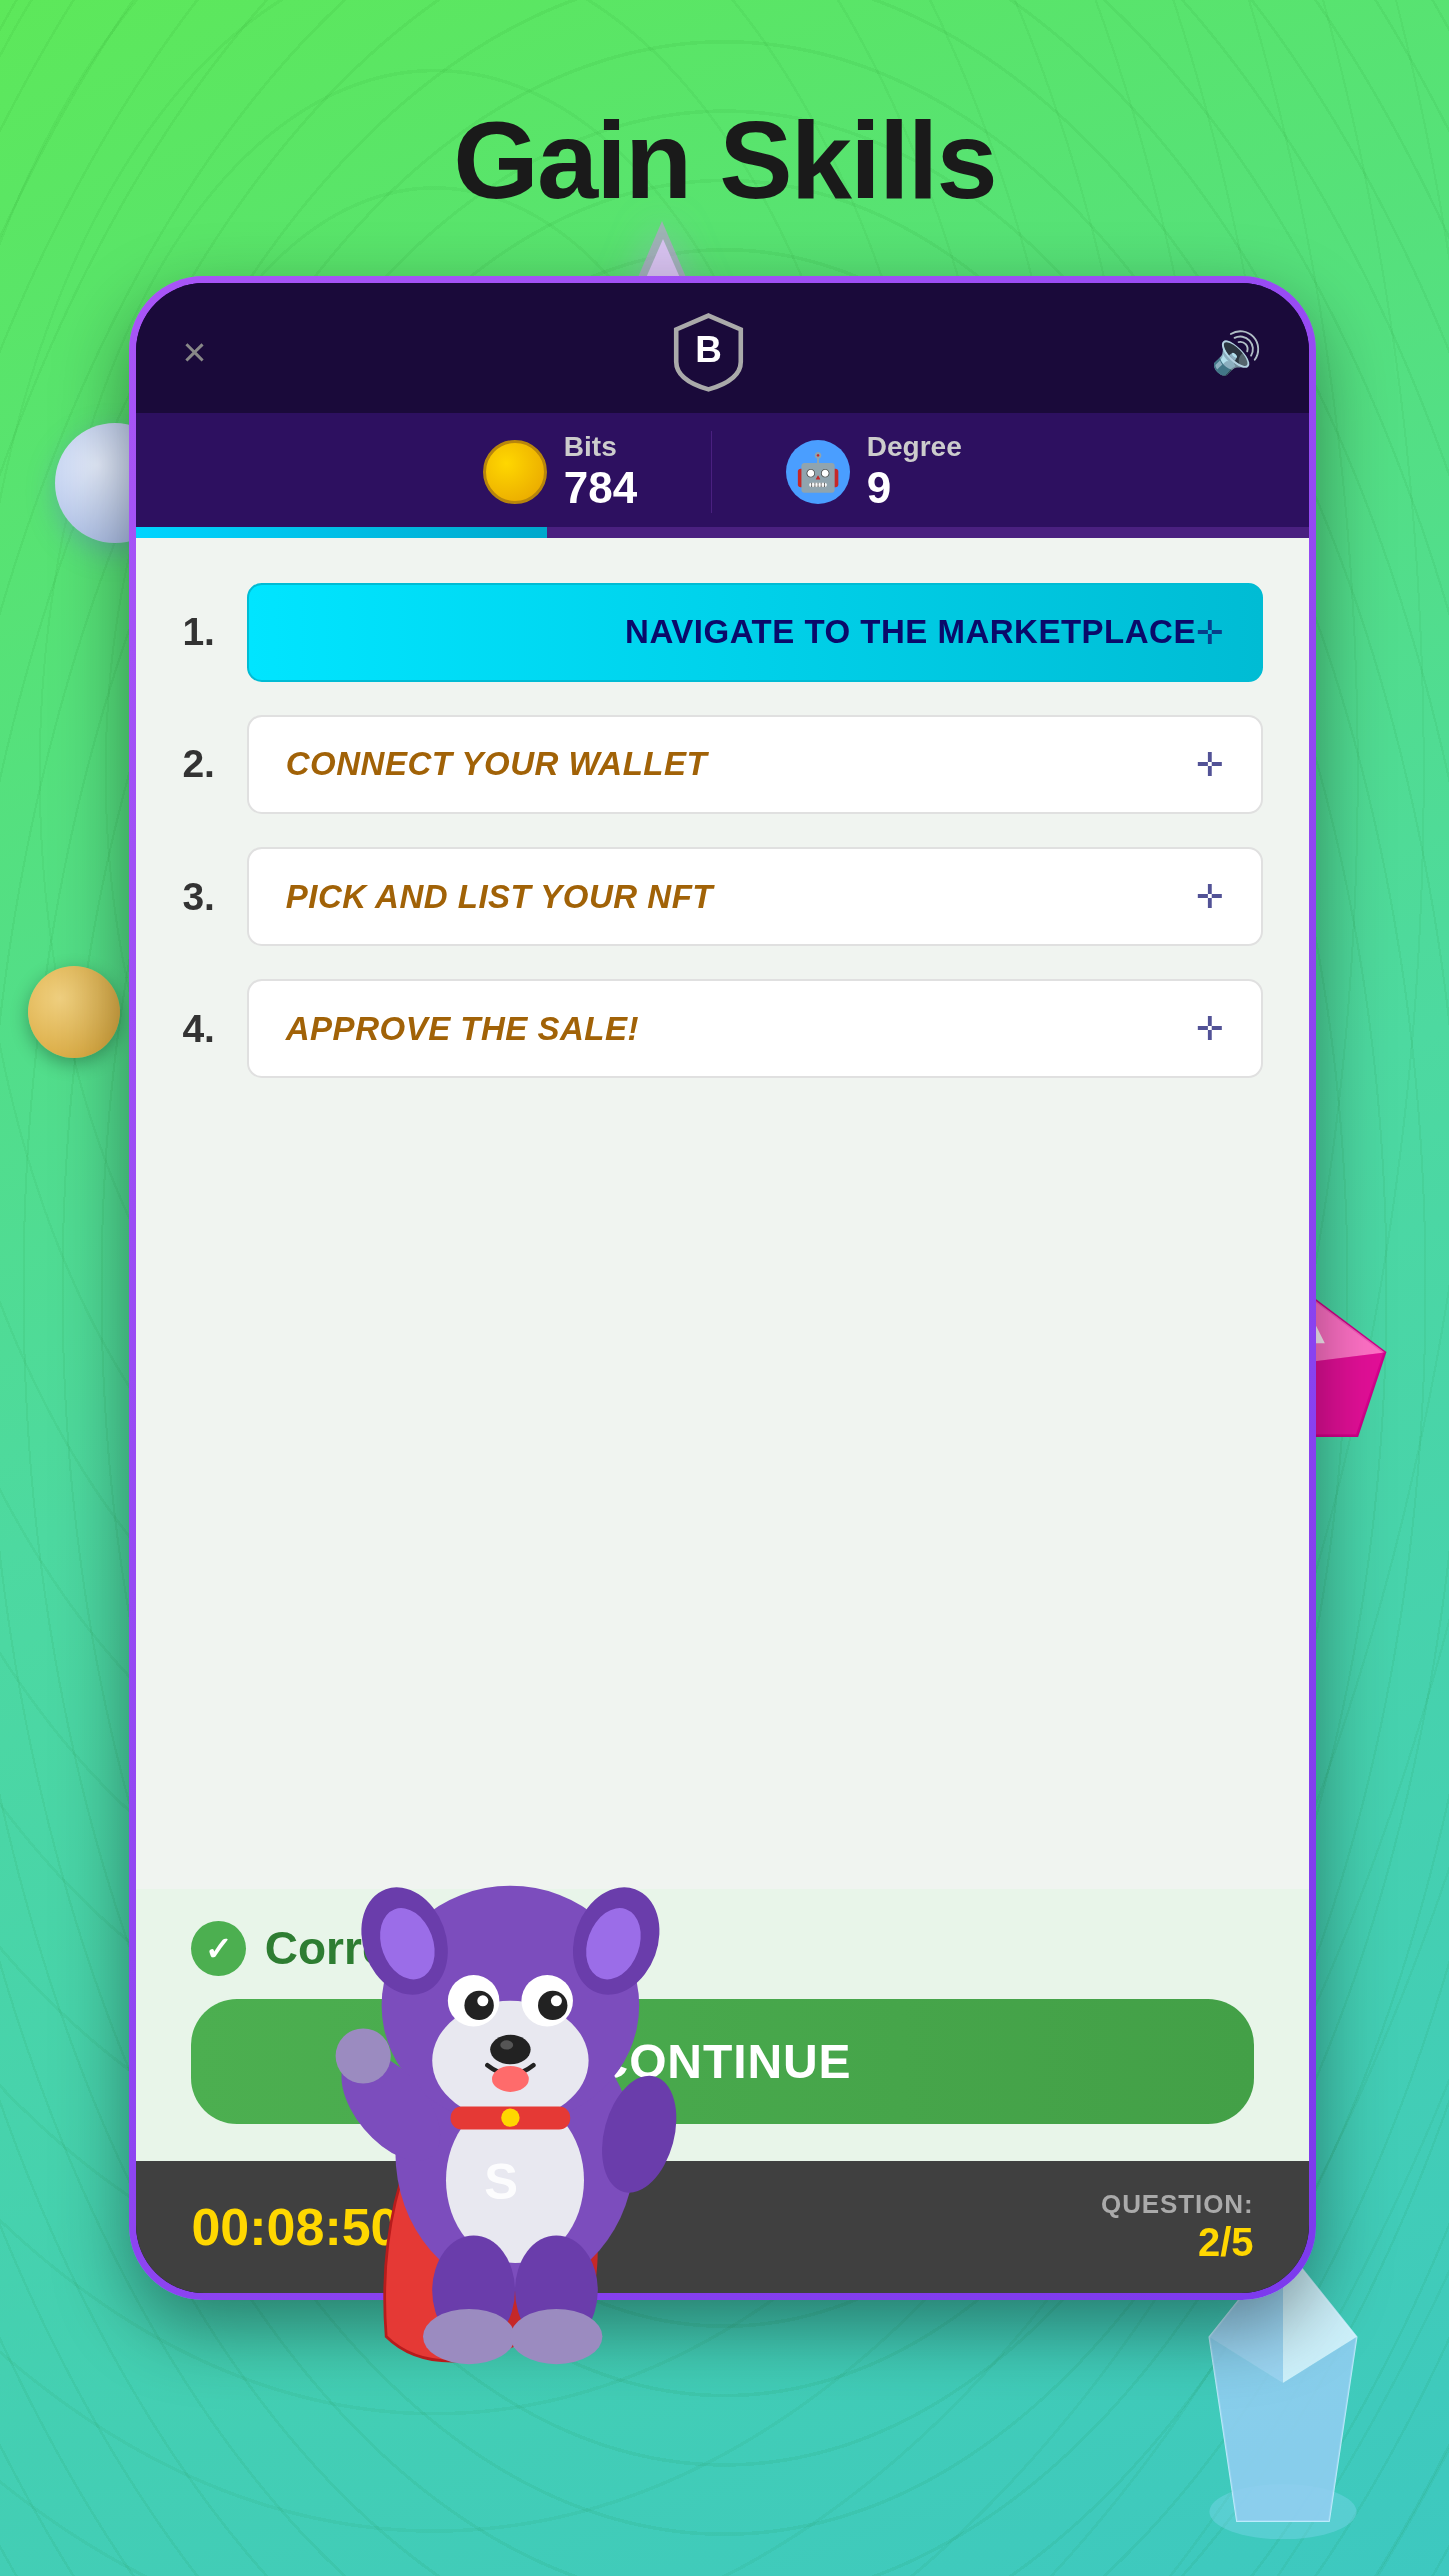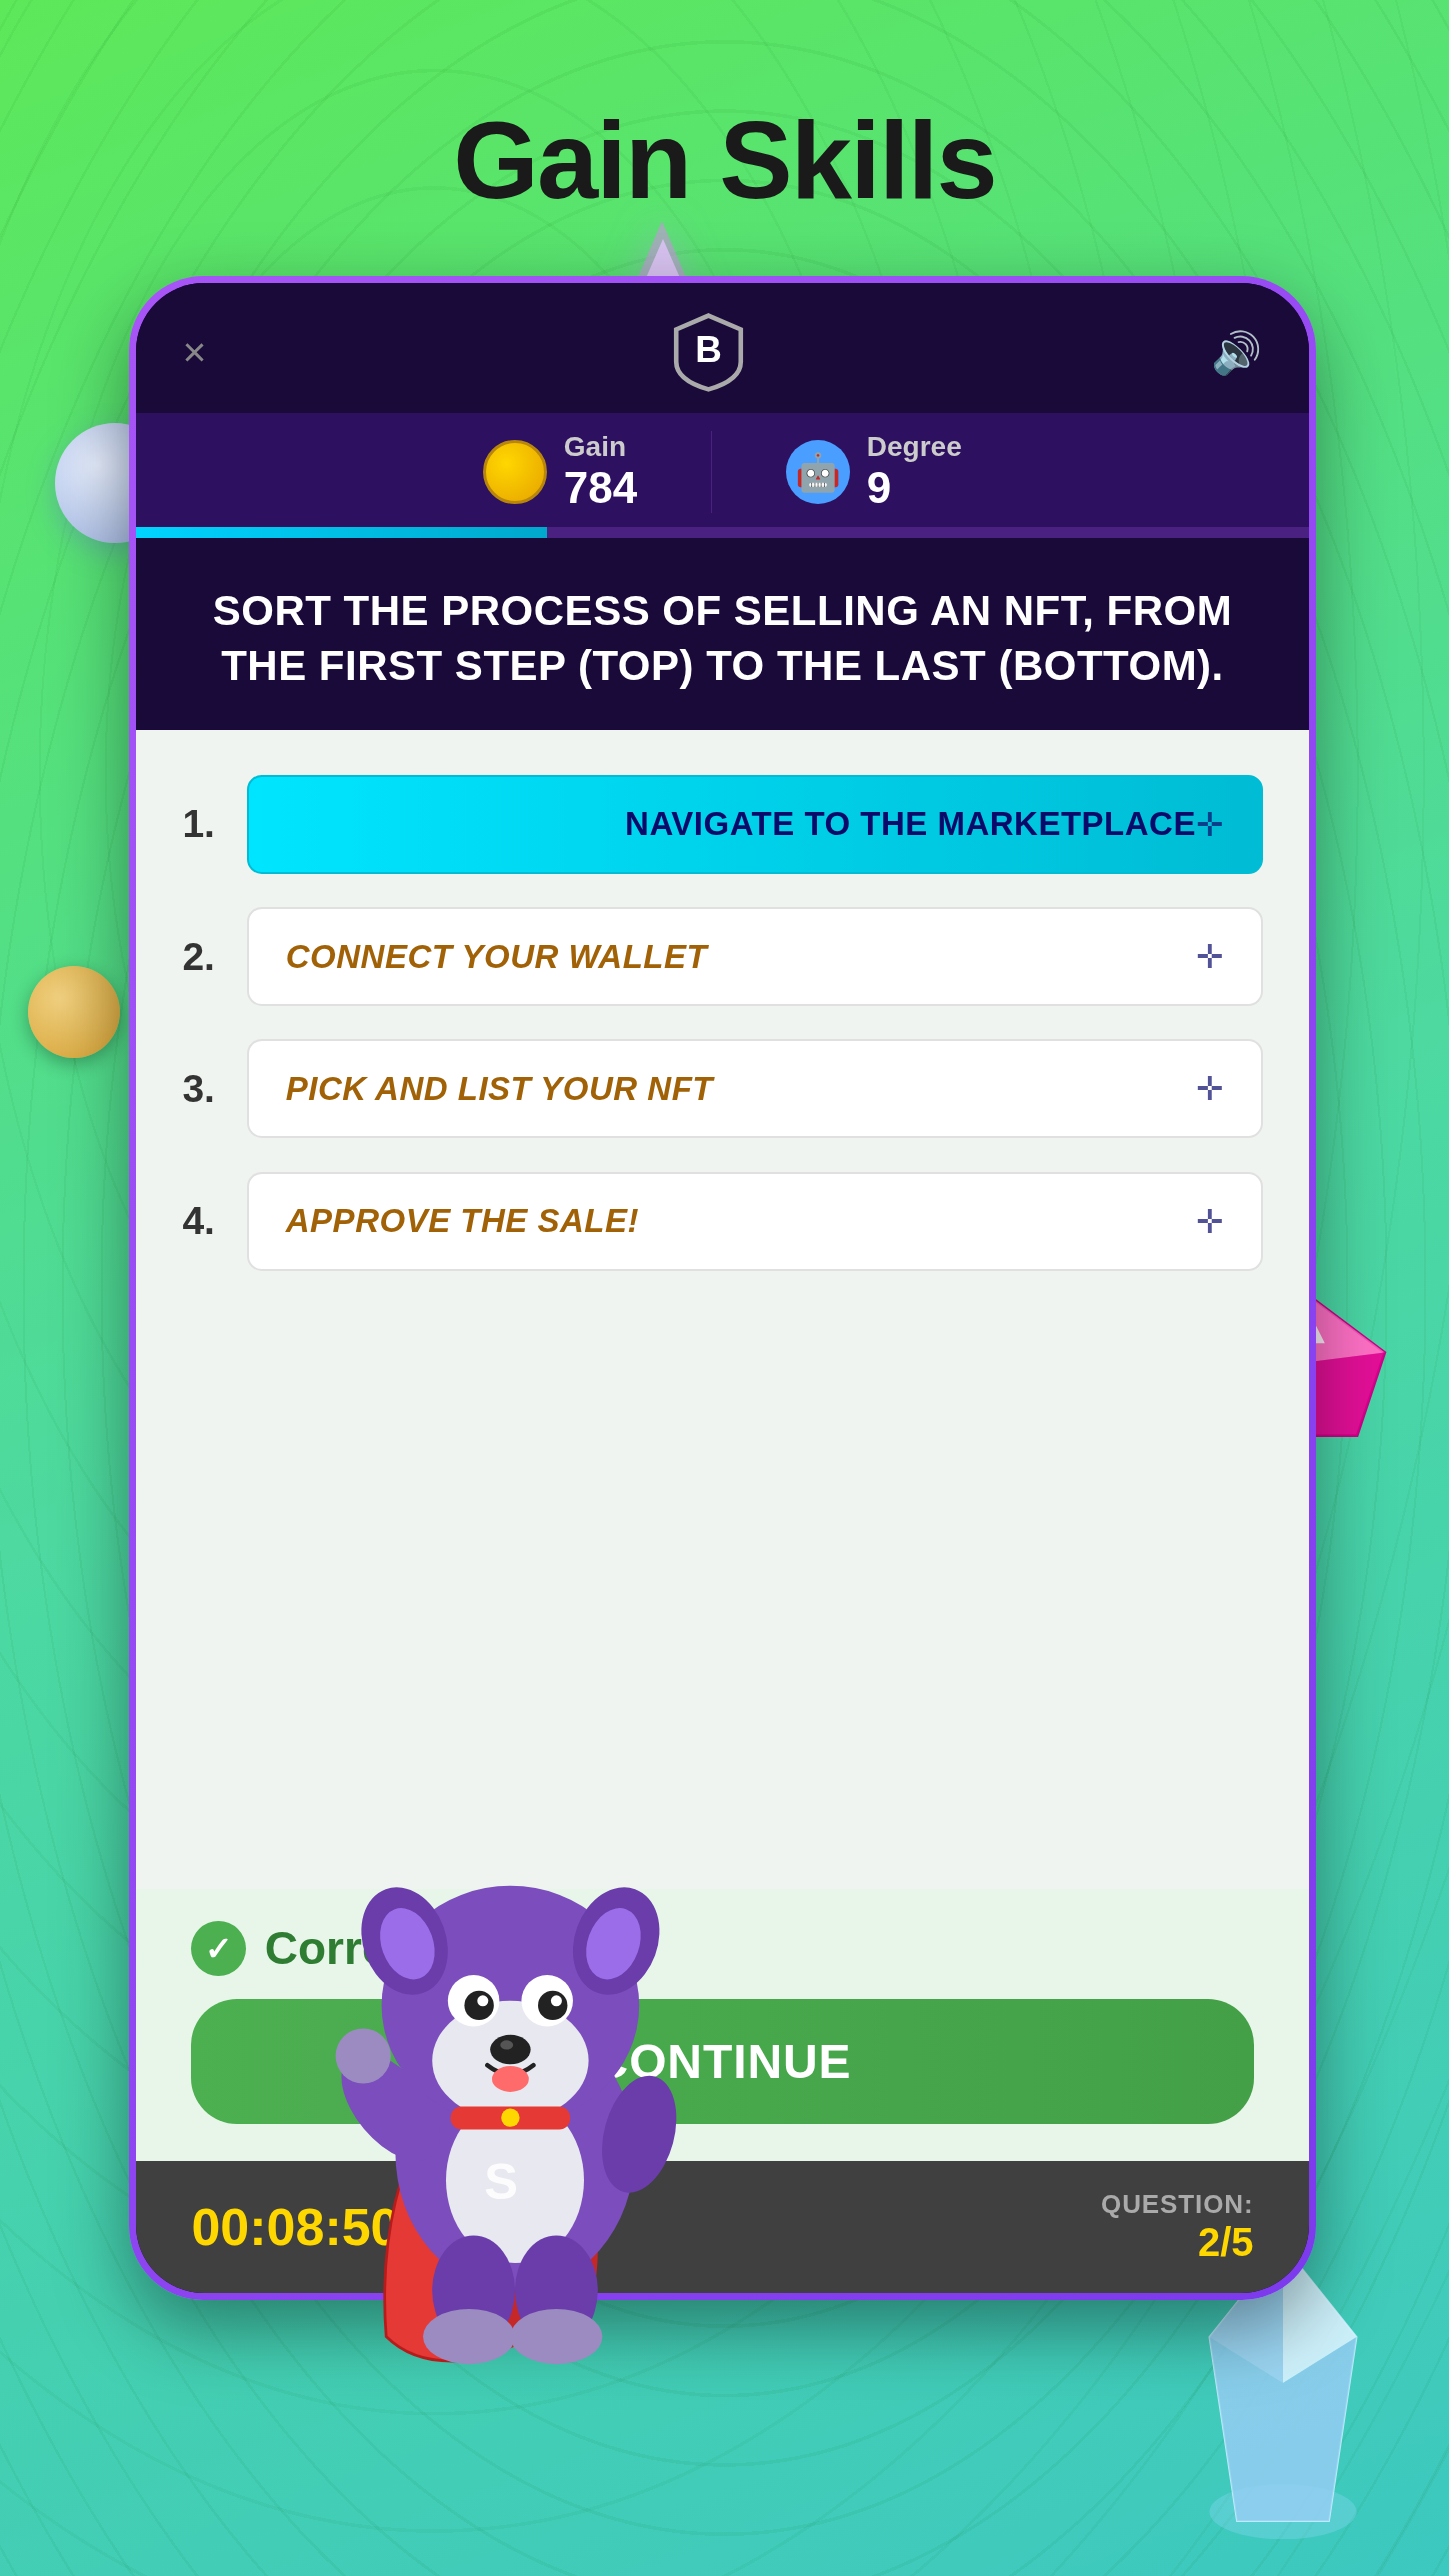--- a/index.html
+++ b/index.html
@@ -457,42 +457,39 @@
         <path d="M45 5 L80 20 L80 55 Q80 75 45 85 Q10 75 10 55 L10 20 Z" fill="none" stroke="#aaa" stroke-width="5"></path>
         <text x="45" y="55" text-anchor="middle" font-size="40" font-weight="900" fill="white">B</text>
       </svg>
       <span class="sound-icon">🔊</span>
     </div>
 
     <div class="stats-bar">
       <div class="stat-item">
         <div class="stat-coin"></div>
         <div class="stat-info">
-          <span class="stat-label">Gain</span>
+          <span class="stat-label">Bits</span>
           <span class="stat-value">784</span>
         </div>
       </div>
       <div class="stat-item">
         <div class="stat-avatar"></div>
         <div class="stat-info">
           <span class="stat-label">Degree</span>
           <span class="stat-value">9</span>
         </div>
       </div>
     </div>
 
     <div class="progress-bar-container">
       <div class="progress-track">
         <div class="progress-fill"></div>
       </div>
     </div>
 
-    <div class="question-area">
-      <p class="question-text">SORT THE PROCESS OF SELLING AN NFT, FROM THE FIRST STEP (TOP) TO THE LAST (BOTTOM).</p>
-    </div>
 
     <div class="answers-area">
 
       <div class="answer-row">
         <span class="answer-number">1.</span>
         <button class="answer-btn active">
           <span class="answer-btn-text">NAVIGATE TO THE MARKETPLACE</span>
           <span class="drag-icon">✛</span>
         </button>
       </div>

